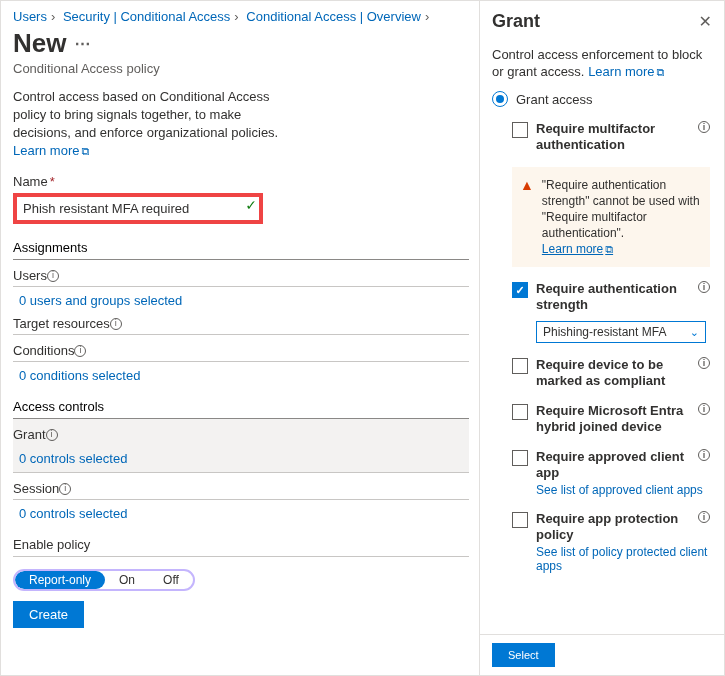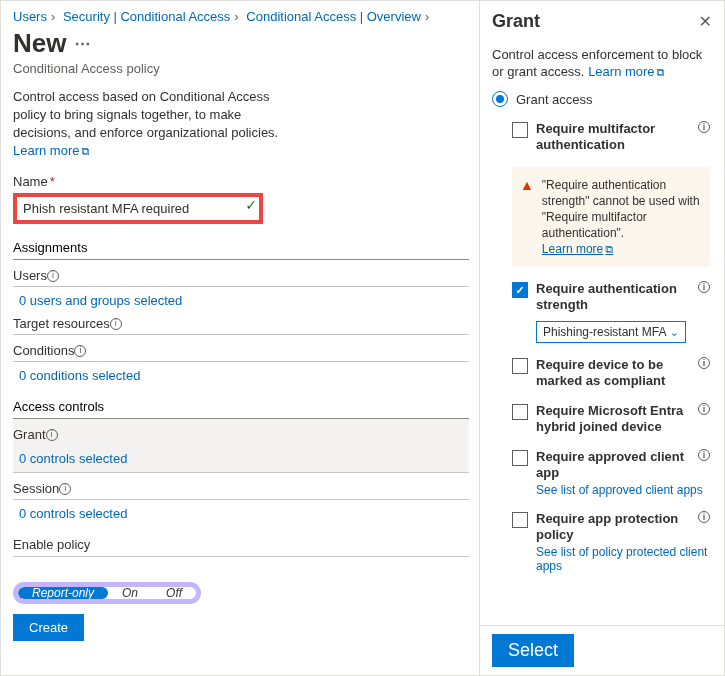--- a/index.html
+++ b/index.html
@@ -83,28 +83,27 @@
     line-height: 1;
   }
   .grant-row {
     background: #f3f2f1;
     border-bottom: 1px solid #c8c6c4;
   }
   .grant-row .row-label { border-bottom: none; }
   .grant-row .row-value { padding-bottom: 6px; }
   .enable-label { margin-top: 16px; padding-bottom: 4px; border-bottom: 1px solid #c8c6c4; }
   .pill-group {
-    margin-top: 25px;
-    border: 5px solid #c4b5fd;
+    margin-top: 12px;
+    border: 2px solid #c4b5fd;
     border-radius: 12px;
     display: inline-flex;
     overflow: hidden;
     height: 22px;
     align-items: stretch;
-    font-style: italic;
   }
   .pill {
     padding: 2px 14px;
     font-size: 12px;
     display: flex;
     align-items: center;
     cursor: pointer;
   }
   .pill.selected { background: #0078d4; color: #fff; border-radius: 11px; }
   .create-btn {
@@ -160,40 +159,40 @@
     line-height: 16px;
     margin-right: 8px;
   }
   .warn-icon { color: #d83b01; font-size: 14px; }
   .warning-box a { color: #0067b8; text-decoration: underline; cursor: pointer; }
   .dropdown {
     margin-top: 8px;
     margin-left: 24px;
     border: 1px solid #0078d4;
     padding: 3px 6px;
-    width: 150px;
+    width: 170px;
     display: flex;
     justify-content: space-between;
     align-items: center;
     color: #323130;
     font-size: 12px;
     cursor: pointer;
   }
   .chev { color: #0078d4; font-size: 11px; }
   .sublink { margin-left: 24px; display: block; margin-top: 2px; font-size: 12px; }
   .panel-footer {
     border-top: 1px solid #e1dfdd;
     padding: 8px 12px;
   }
   .select-btn {
     background: #0078d4;
     color: #fff;
     border: none;
     padding: 6px 16px;
-    font-size: 18px;
+    font-size: 11px;
     cursor: pointer;
   }
 </style>
 </head>
 <body>
 
 <div class="main-col">
   <div class="breadcrumb">
     <a>Users</a><span class="sep">›</span>
     <a>Security | Conditional Access</a><span class="sep">›</span>

